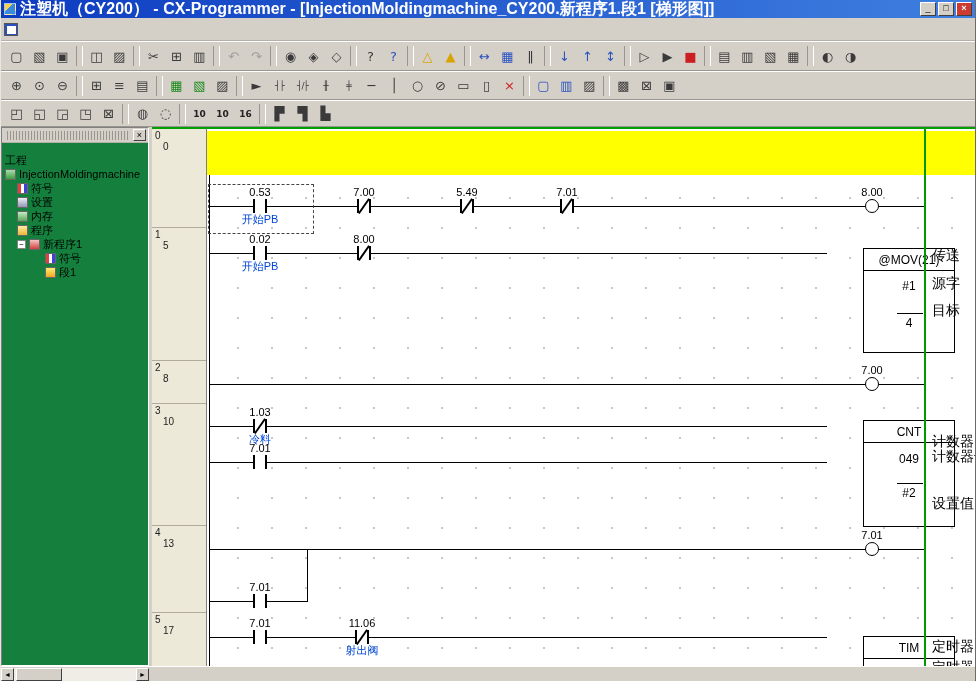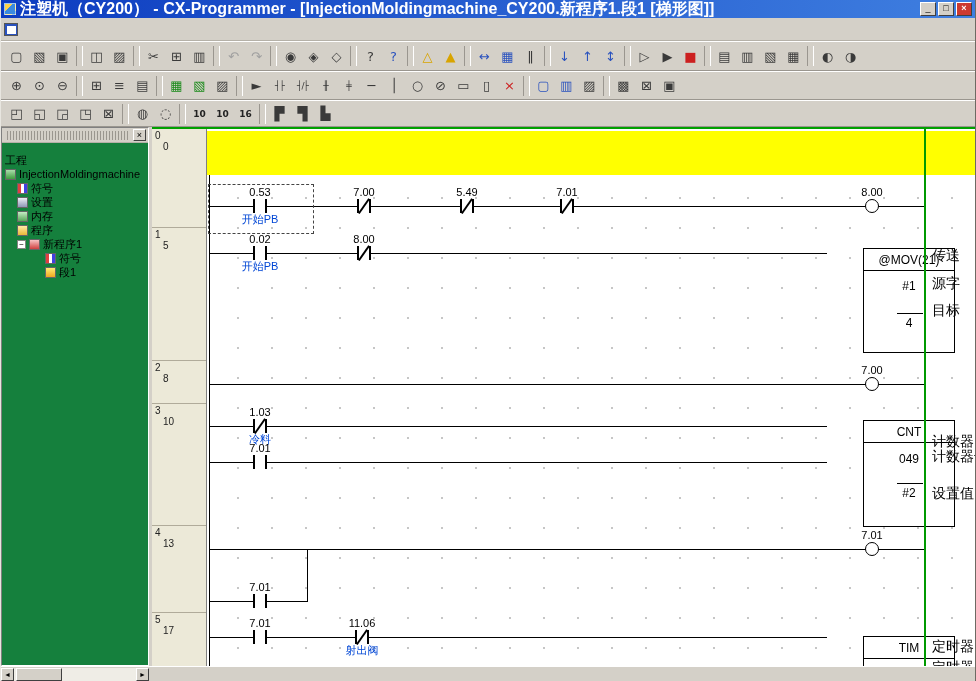--- a/index.html
+++ b/index.html
@@ -401,21 +401,21 @@
           <div class="c-cmt"></div>
         </div>
         <div class="ibox" style="top:291px;height:107px">
           <div class="ib-title">CNT</div>
           <div class="ib-op" style="top:31px">049</div>
           <div class="ib-sep" style="top:62px"></div>
           <div class="ib-op" style="top:65px">#2</div>
         </div>
         <div class="rlabel" style="top:304px">计数器</div>
         <div class="rlabel" style="top:319px">计数器号</div>
-        <div class="rlabel" style="top:356px">设置值</div>
+        <div class="rlabel" style="top:366px">设置值</div>
 
         <div class="contact" style="left:8px;top:452px">
           <div class="c-addr">7.01</div>
           <div class="c-sym"></div>
           <div class="c-cmt"></div>
         </div>
         <div class="coil" style="left:620px;top:400px">
           <div class="c-addr">7.01</div>
           <div class="coil-sym"></div>
         </div>

